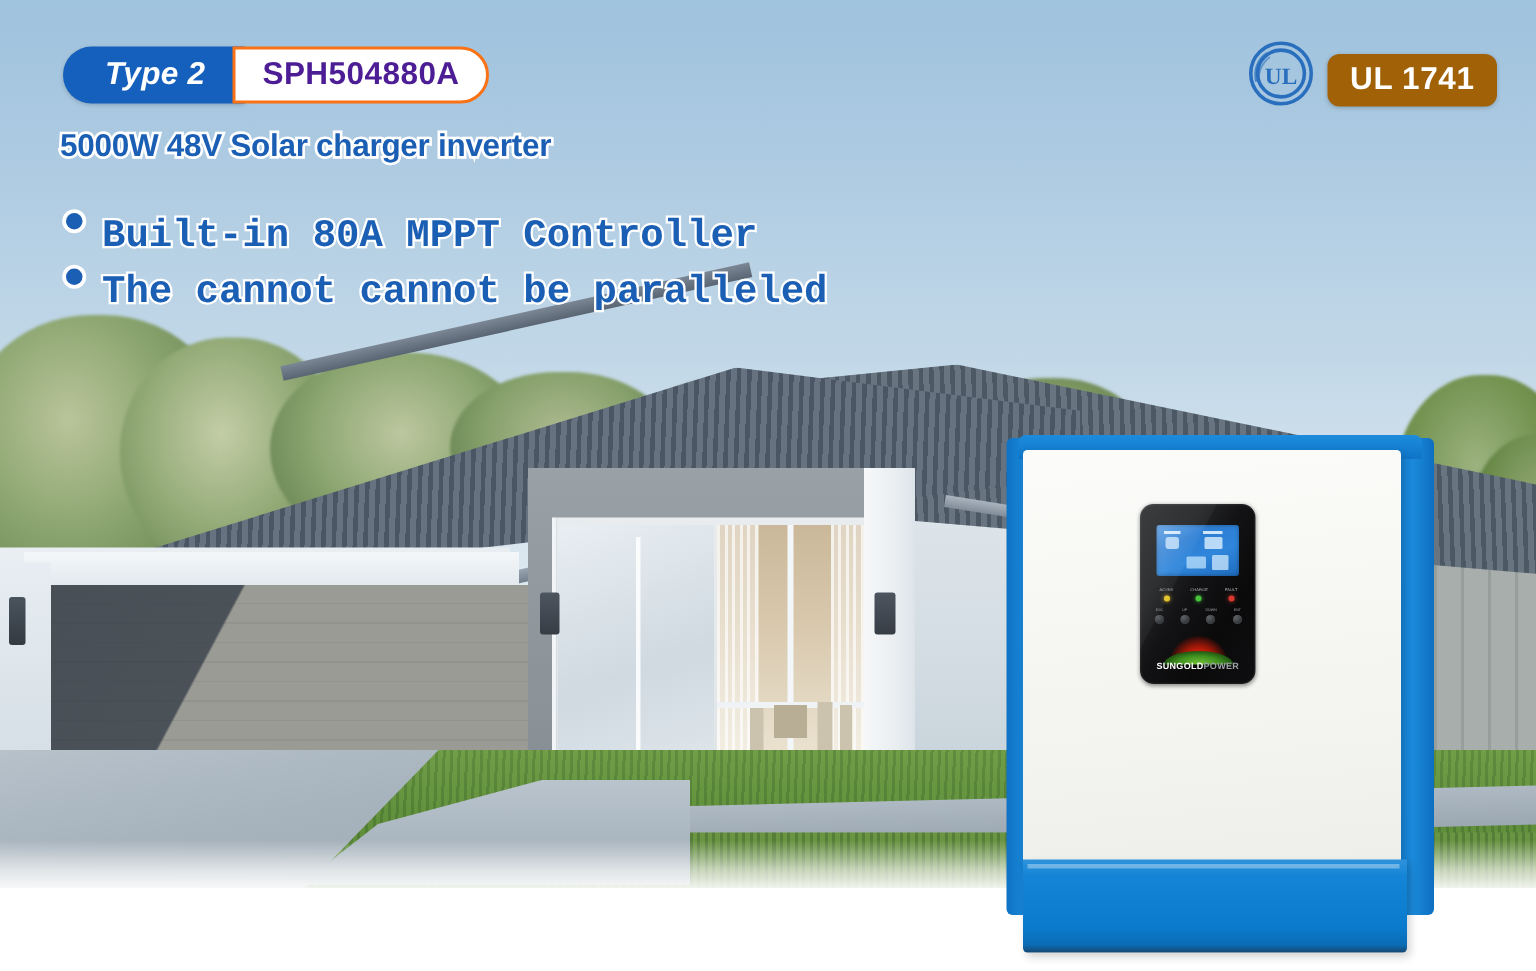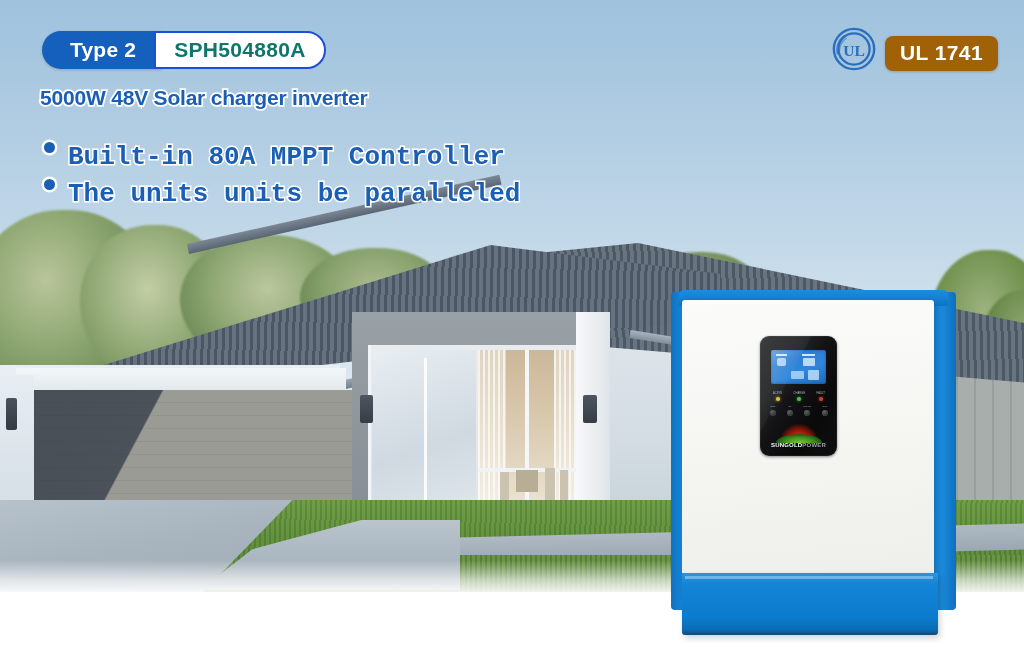--- a/index.html
+++ b/index.html
@@ -206,26 +206,27 @@
   }
   .badge-type {
     background:#1560bd;
     border-radius:19px 0 0 19px;
     color:#ffffff;
     font-size:21px; font-weight:bold;
     padding:0 26px 0 28px;
     display:flex; align-items:center;
     letter-spacing:.2px;
     box-shadow:0 1px 3px rgba(0,0,0,.18);
+    font-style:italic;
   }
   .badge-model {
     background:#ffffff;
-    border:2px solid #1d4ed8;
+    border:2px solid #f97316;
     border-radius:0 19px 19px 0;
-    color:#0f766e;
+    color:#4c1d95;
     font-size:21px; font-weight:bold;
     padding:0 18px;
     display:flex; align-items:center;
     margin-left:-8px;
     letter-spacing:.3px;
   }
 
   .headline {
     position:absolute; left:40px; top:86px;
     font-size:21px; font-weight:bold; color:#1b5fb5;
@@ -438,21 +439,21 @@
 
   <div class="headline">5000W 48V Solar charger inverter</div>
 
   <div class="bullets">
     <div class="bullet">
       <span class="bullet-dot"></span>
       <span class="bullet-text">Built-in 80A MPPT Controller</span>
     </div>
     <div class="bullet">
       <span class="bullet-dot"></span>
-      <span class="bullet-text">The units units be paralleled</span>
+      <span class="bullet-text">The cannot cannot be paralleled</span>
     </div>
   </div>
 
   <div class="ul-area">
     <svg class="ul-mark" viewBox="0 0 48 48">
       <circle cx="24" cy="24" r="22" fill="none" stroke="#2a6fbe" stroke-width="2.6"></circle>
       <circle cx="24" cy="24" r="17" fill="none" stroke="#2a6fbe" stroke-width="2.6"></circle>
       <path d="M6 30 A19 19 0 0 1 14 9" fill="none" stroke="#2a6fbe" stroke-width="1.6" opacity=".75"></path>
       <path d="M9 34 A19 19 0 0 1 16 12" fill="none" stroke="#2a6fbe" stroke-width="1.4" opacity=".55"></path>
       <text x="24" y="31.5" font-family="Liberation Serif, serif" font-size="17" font-weight="bold" fill="#2a6fbe" text-anchor="middle">UL</text>

